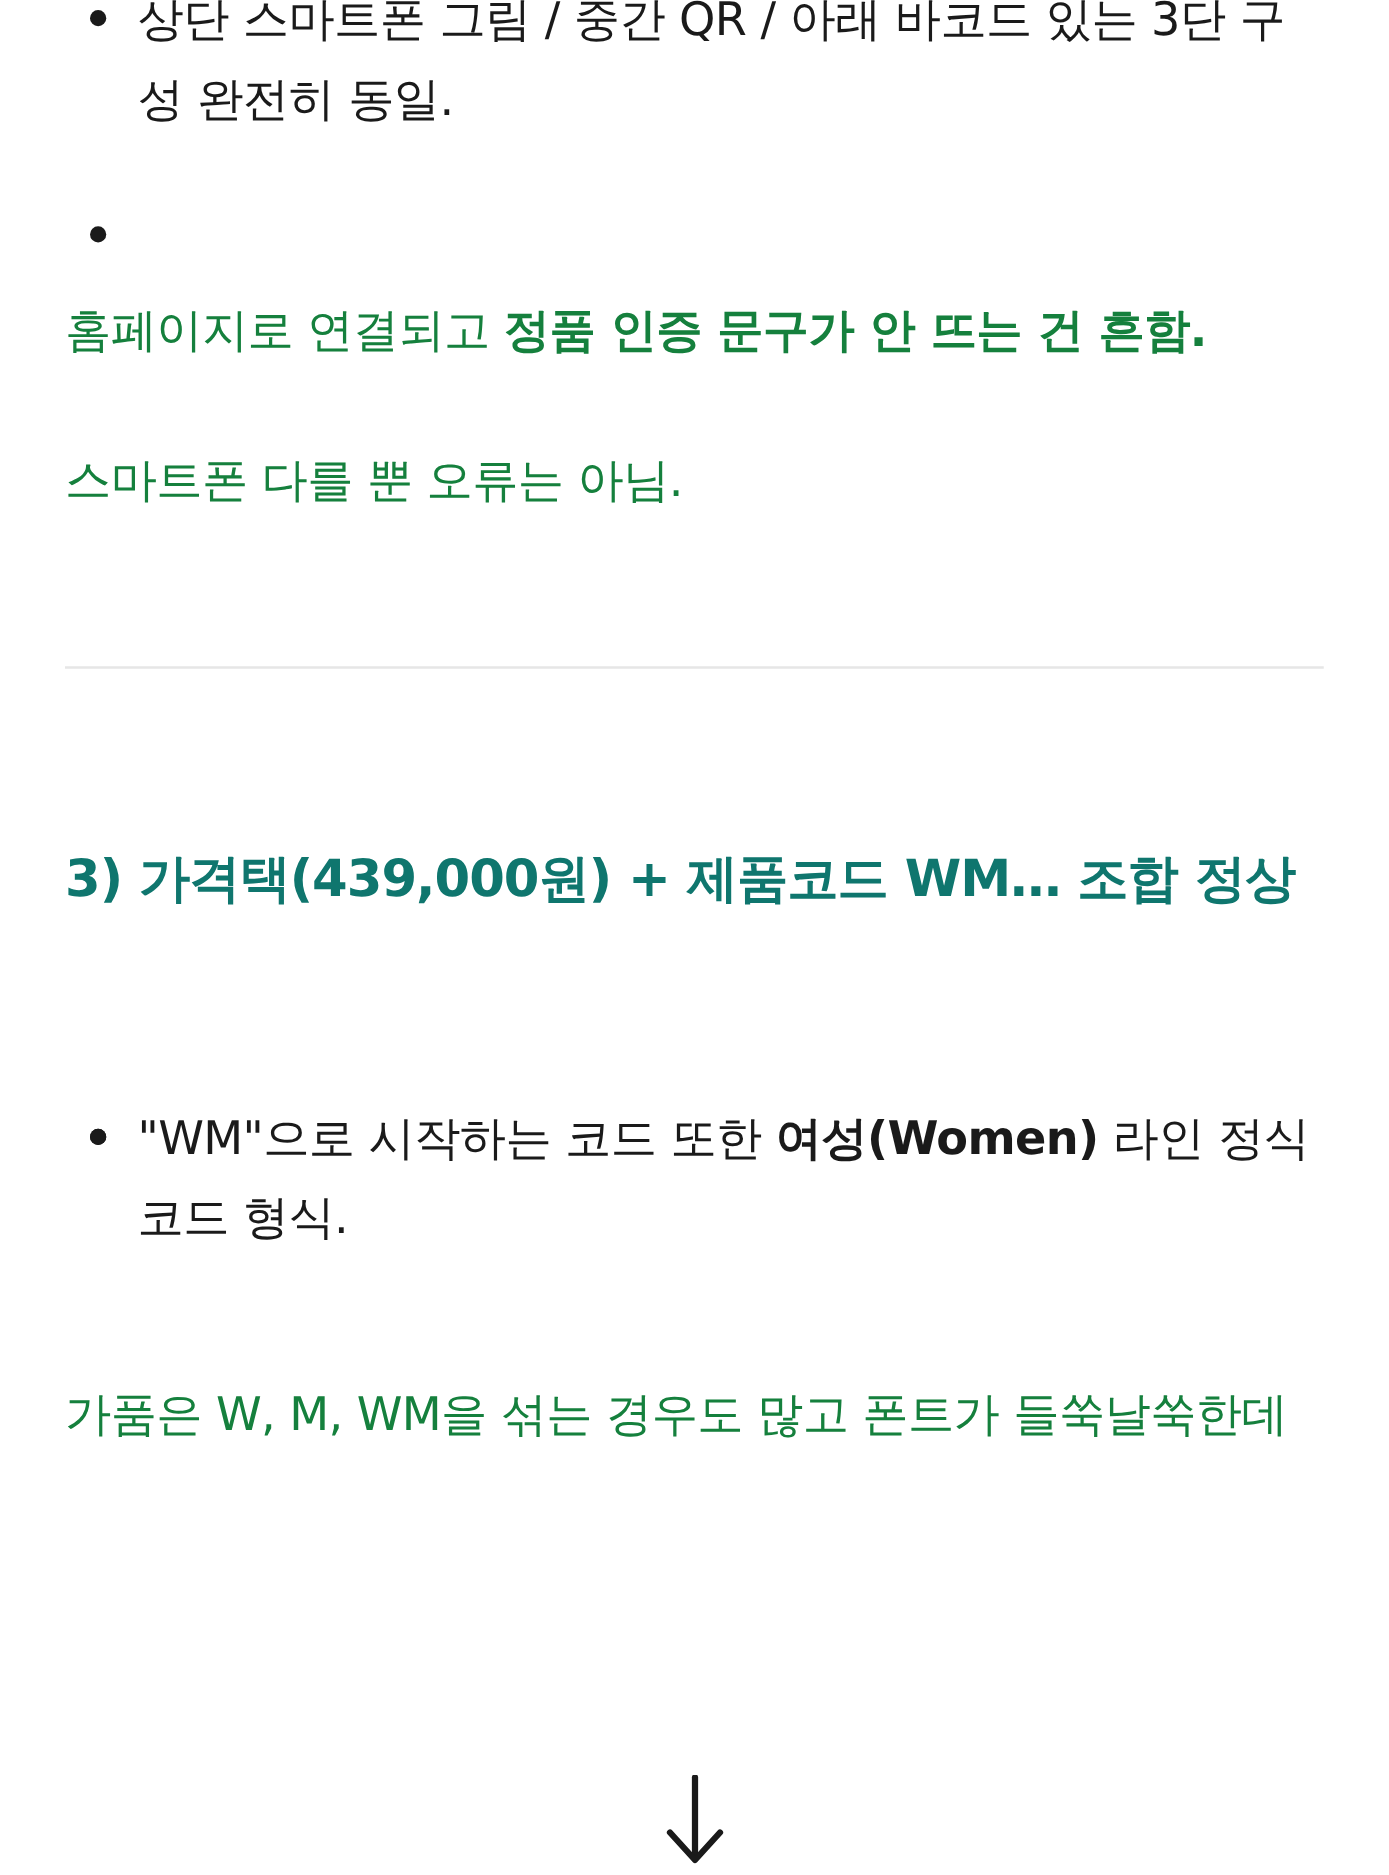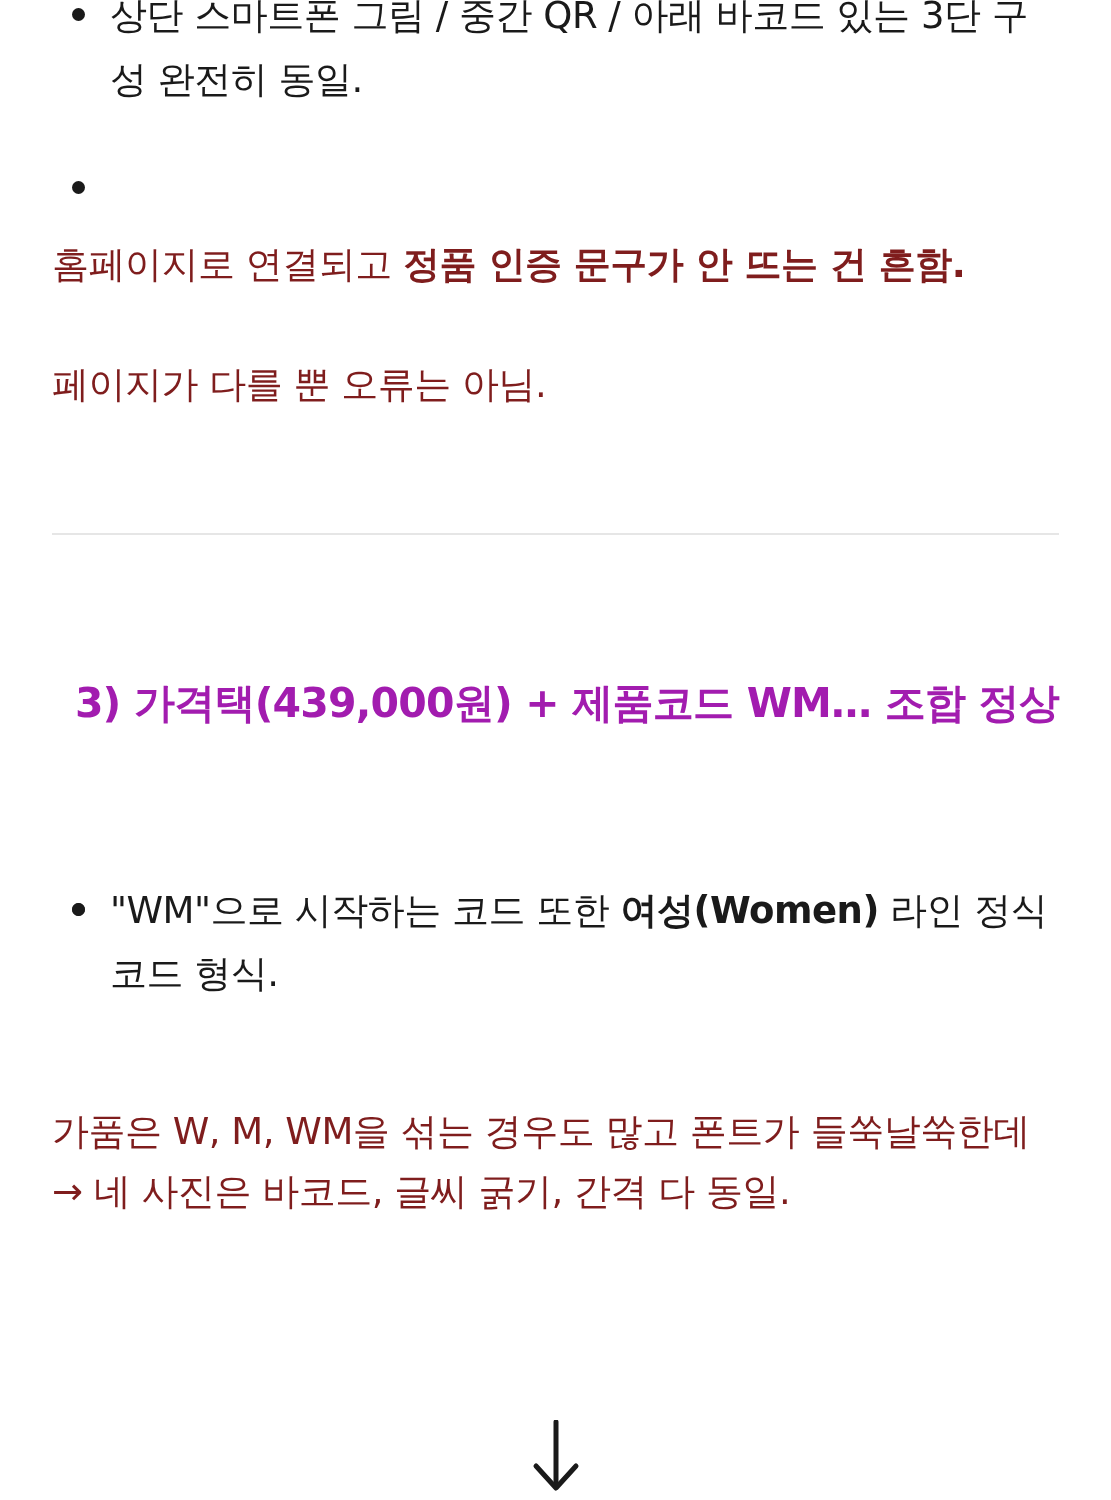--- a/index.html
+++ b/index.html
@@ -47,41 +47,40 @@
     width: 13px;
     height: 13px;
     border-radius: 50%;
     background: #1a1a1a;
   }
 
   .para {
     font-size: 37px;
     line-height: 1.72;
     letter-spacing: -0.5px;
-    color: #7f1d1d;
+    color: #15803d;
   }
   .para.tight { line-height: 1.62; }
 
   .bold { font-weight: 700; }
 
   .divider {
     height: 2px;
     background: #e6e6e6;
     border: 0;
     margin: 0;
     width: 100%;
   }
 
   .section-heading {
     font-size: 41px;
     font-weight: 700;
     letter-spacing: -0.8px;
-    color: #a21caf;
+    color: #0f766e;
     line-height: 1.5;
-    text-align: right;
   }
 
   
   .block-bullets-1 { padding-top: 0; }
   .gap-a  { height: 78px; }
   .gap-b  { height: 118px; }
   .gap-c  { height: 104px; }
   .gap-e  { height: 64px; }
   .gap-f  { height: 96px; }
 
@@ -119,21 +118,21 @@
     <li class="bullet-item">
       <span class="bullet-dot"></span>
     </li>
   </ul>
 
   <div class="gap-a"></div>
 
   <div class="para tight">
     <span>홈페이지로 연결되고 </span><span class="bold">정품 인증 문구가 안 뜨는 건 흔함.</span><br>
     <br>
-    <span>페이지가 다를 뿐 오류는 아님.</span>
+    <span>스마트폰 다를 뿐 오류는 아님.</span>
   </div>
 
   <div class="gap-b"></div>
 
   <hr class="divider">
 
   <div class="gap-c"></div>
 
   <h2 class="section-heading">3) 가격택(439,000원) + 제품코드 WM… 조합 정상</h2>
 
@@ -146,21 +145,20 @@
     <li class="bullet-item">
       <span class="bullet-dot"></span>
       <span>"WM"으로 시작하는 코드 또한 </span><span class="bold">여성(Women)</span><span> 라인 정식 코드 형식.</span>
     </li>
   </ul>
 
   <div class="gap-f"></div>
 
   <div class="para tight">
     <span>가품은 W, M, WM을 섞는 경우도 많고 폰트가 들쑥날쑥한데</span><br>
-    <span>→ 네 사진은 바코드, 글씨 굵기, 간격 다 동일.</span>
   </div>
 
   <div class="scroll-hint">
     <span>
       <svg width="56" height="74" viewBox="0 0 56 74" fill="none" xmlns="http://www.w3.org/2000/svg">
         <path d="M28 2 L28 66" stroke="#1a1a1a" stroke-width="5" stroke-linecap="round"></path>
         <path d="M8 46 L28 68 L48 46" stroke="#1a1a1a" stroke-width="5" stroke-linecap="round" stroke-linejoin="round" fill="none"></path>
       </svg>
     </span>
   </div>

